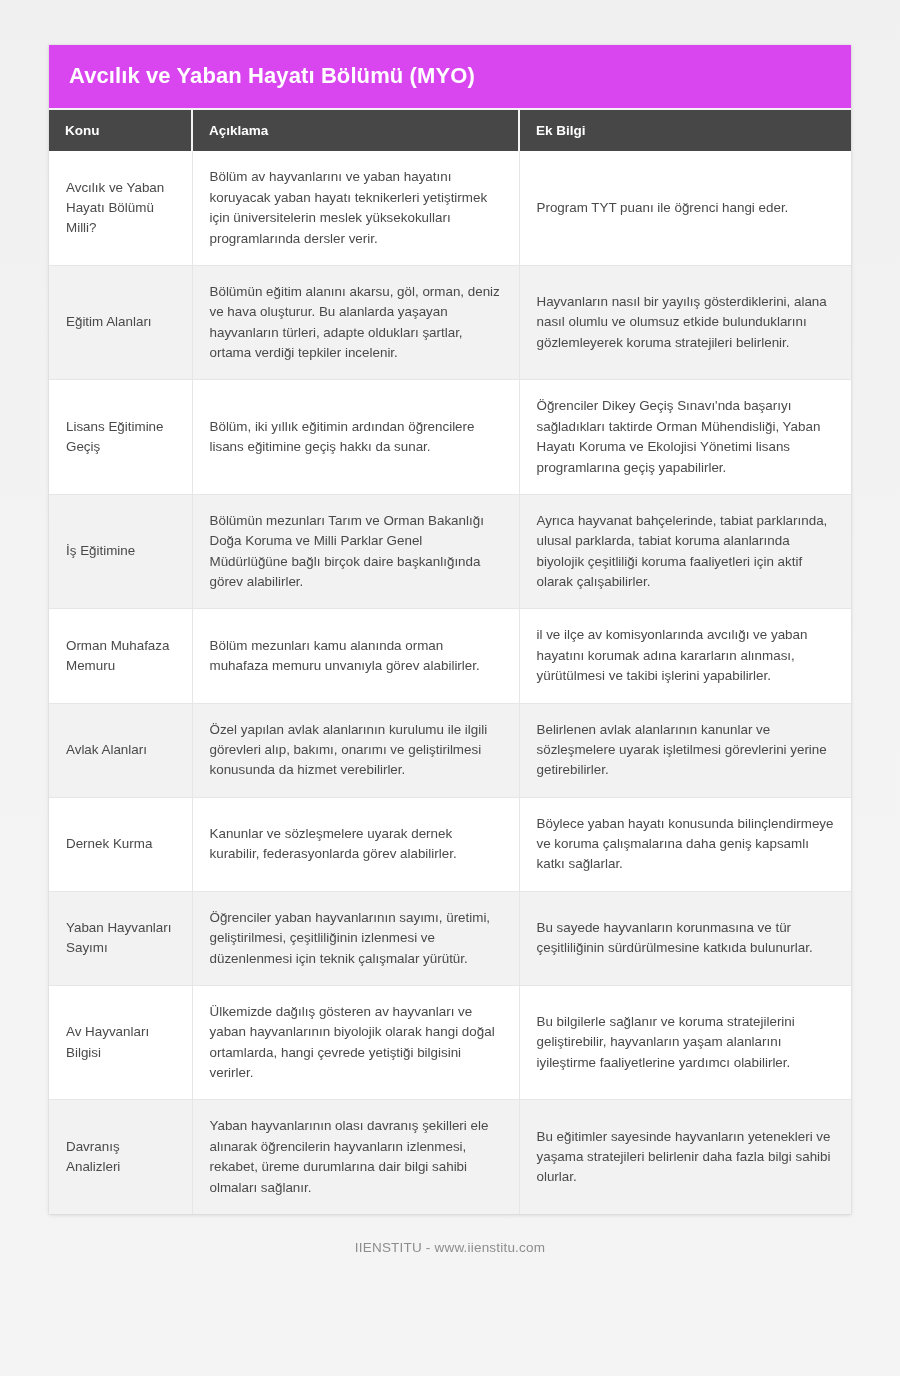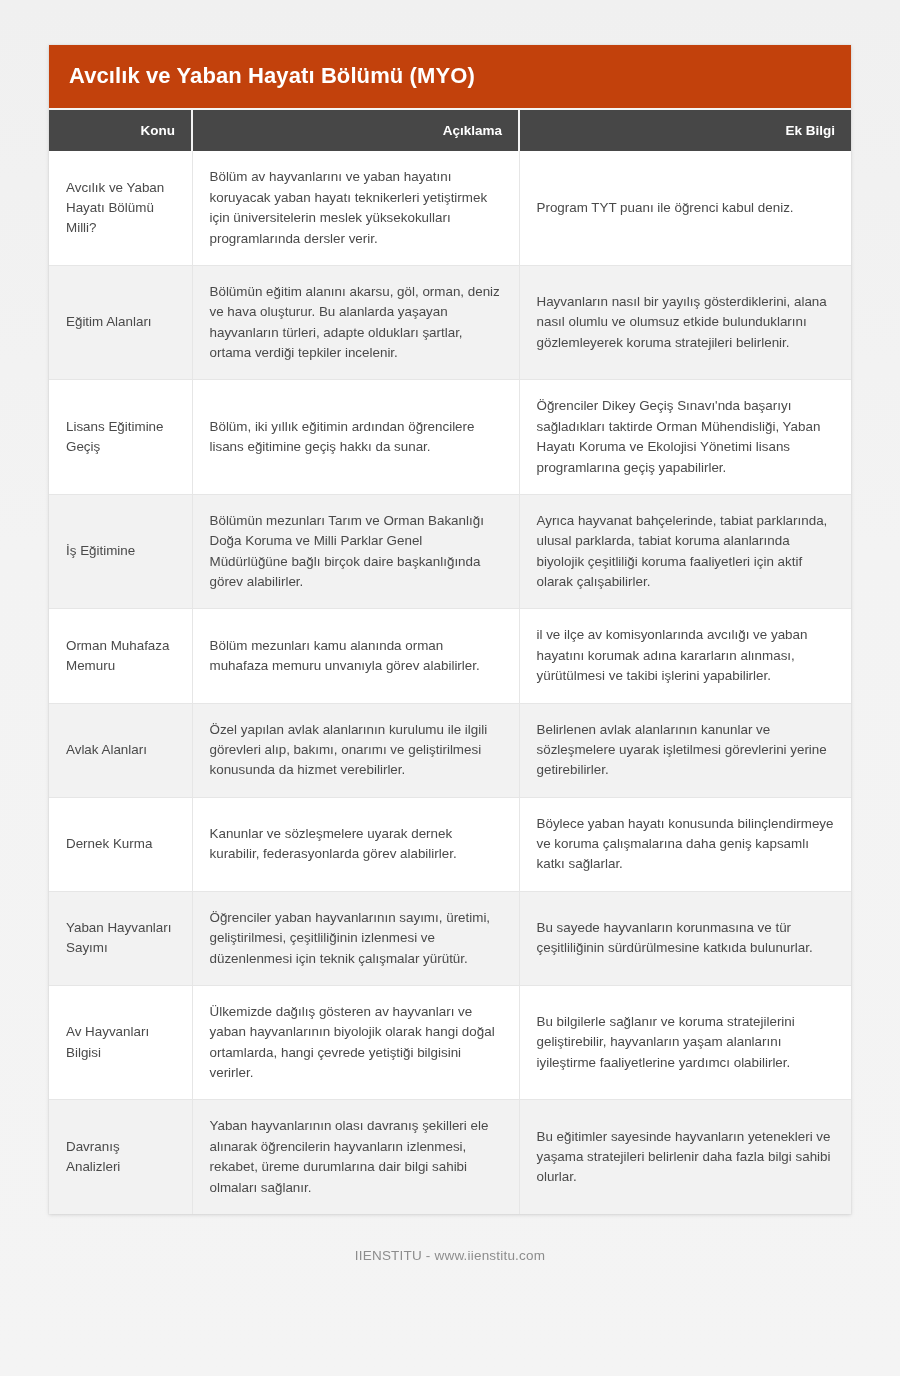--- a/index.html
+++ b/index.html
@@ -25,40 +25,40 @@
     align-items: center;
     padding-top: 45px;
   }
   .card {
     width: 802px;
     background: #ffffff;
     box-shadow: 0 1px 4px rgba(0,0,0,0.13), 0 0 0 1px rgba(0,0,0,0.02);
     overflow: hidden;
   }
   .card-title {
-    background: #c2410c;
+    background: #d946ef;
     color: #ffffff;
     font-size: 22px;
     font-weight: bold;
     letter-spacing: 0.1px;
     padding: 18px 20px 19px 20px;
     line-height: 1.2;
     border-bottom: 2px solid #f4f4f4;
   }
   table.info-table {
     width: 100%;
     border-collapse: collapse;
     table-layout: fixed;
   }
   table.info-table thead th {
     background: #474747;
     color: #ffffff;
     font-size: 13.5px;
     font-weight: bold;
-    text-align: right;
+    text-align: left;
     padding: 13px 16px 13px 16px;
     border-right: 2px solid #f4f4f4;
     vertical-align: middle;
   }
   table.info-table thead th:last-child {
     border-right: none;
   }
   table.info-table tbody td {
     font-size: 13.4px;
     line-height: 1.52;
@@ -81,21 +81,21 @@
   table.info-table tbody tr:last-child td {
     border-bottom: none;
   }
   .col-konu  { width: 143px; }
   .col-aciklama { width: 327px; }
   .col-ekbilgi { width: 332px; }
   .cell-konu {
     color: #4a4a4a;
   }
   .footer {
-    margin-top: 34px;
+    margin-top: 26px;
     font-size: 13.5px;
     color: #8d8d8d;
     letter-spacing: 0.2px;
     text-align: right;
   }
 </style>
 </head>
 <body>
 
 <div class="page">
@@ -115,21 +115,21 @@
           <th>Konu</th>
           <th>Açıklama</th>
           <th>Ek Bilgi</th>
         </tr>
       </thead>
       <tbody>
 
         <tr>
           <td class="cell-konu">Avcılık ve Yaban Hayatı Bölümü Milli?</td>
           <td>Bölüm av hayvanlarını ve yaban hayatını koruyacak yaban hayatı teknikerleri yetiştirmek için üniversitelerin meslek yüksekokulları programlarında dersler verir.</td>
-          <td>Program TYT puanı ile öğrenci kabul deniz.</td>
+          <td>Program TYT puanı ile öğrenci hangi eder.</td>
         </tr>
 
         <tr>
           <td class="cell-konu">Eğitim Alanları</td>
           <td>Bölümün eğitim alanını akarsu, göl, orman, deniz ve hava oluşturur. Bu alanlarda yaşayan hayvanların türleri, adapte oldukları şartlar, ortama verdiği tepkiler incelenir.</td>
           <td>Hayvanların nasıl bir yayılış gösterdiklerini, alana nasıl olumlu ve olumsuz etkide bulunduklarını gözlemleyerek koruma stratejileri belirlenir.</td>
         </tr>
 
         <tr>
           <td class="cell-konu">Lisans Eğitimine Geçiş</td>

